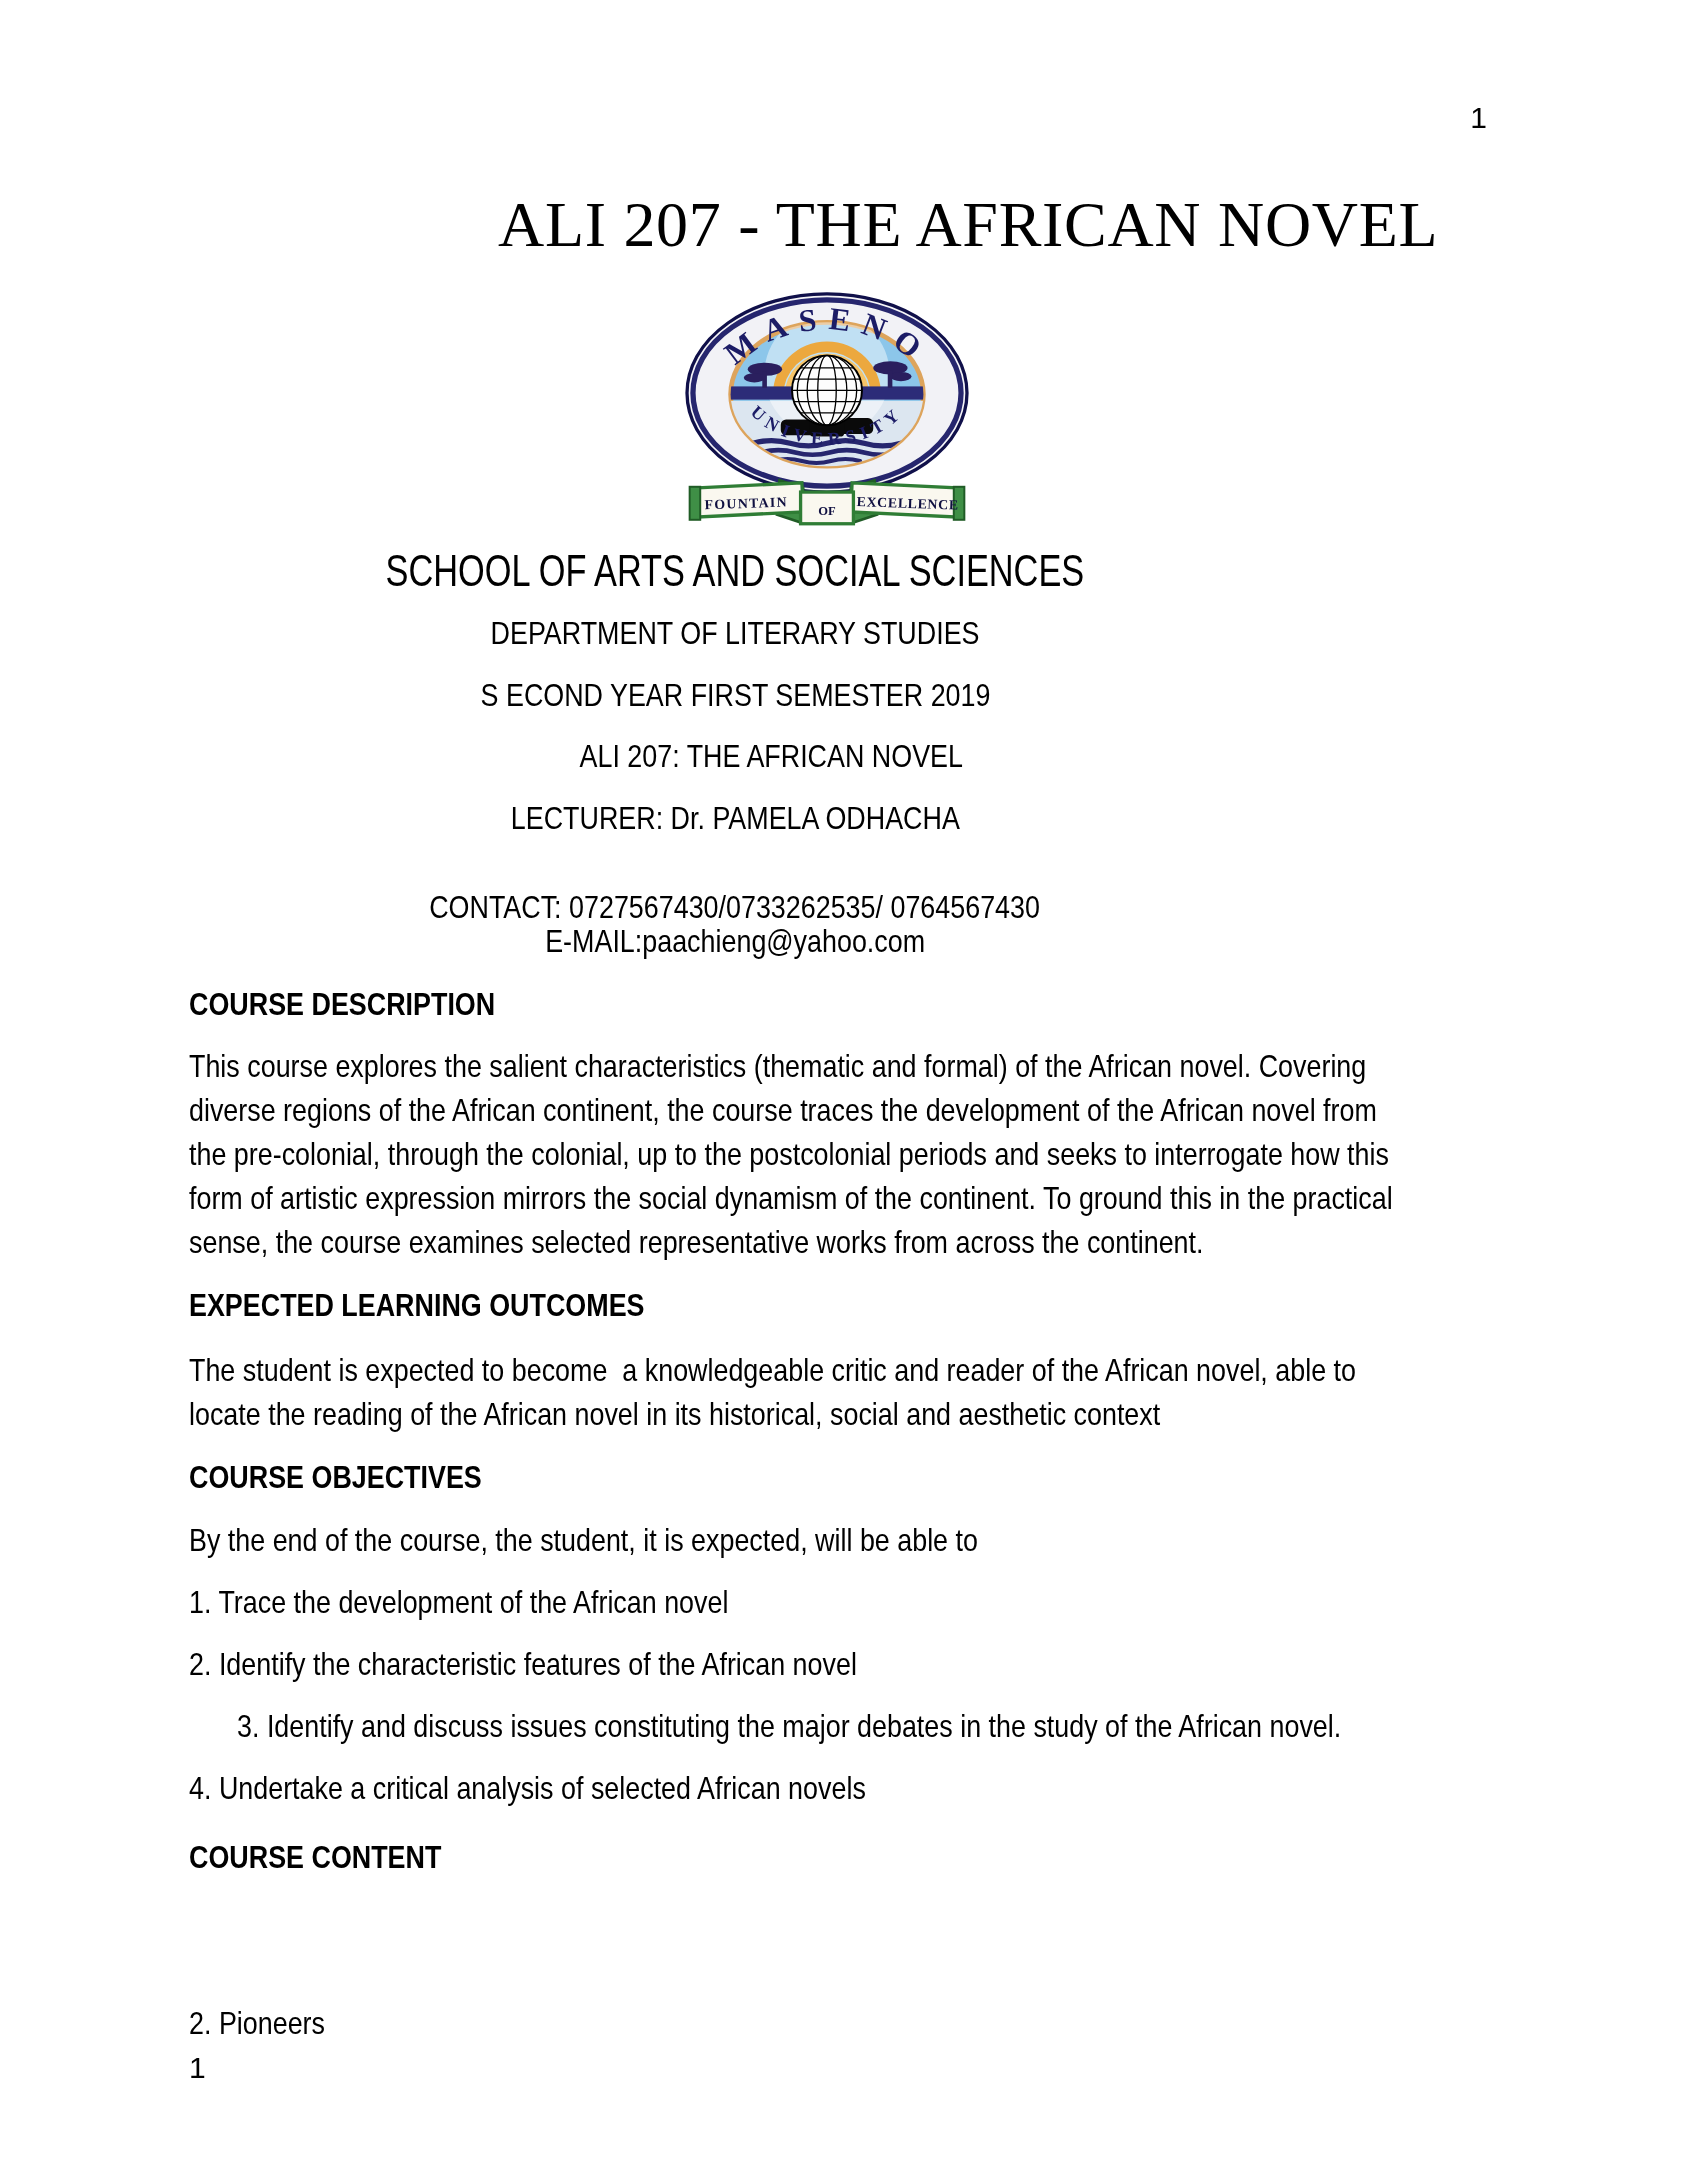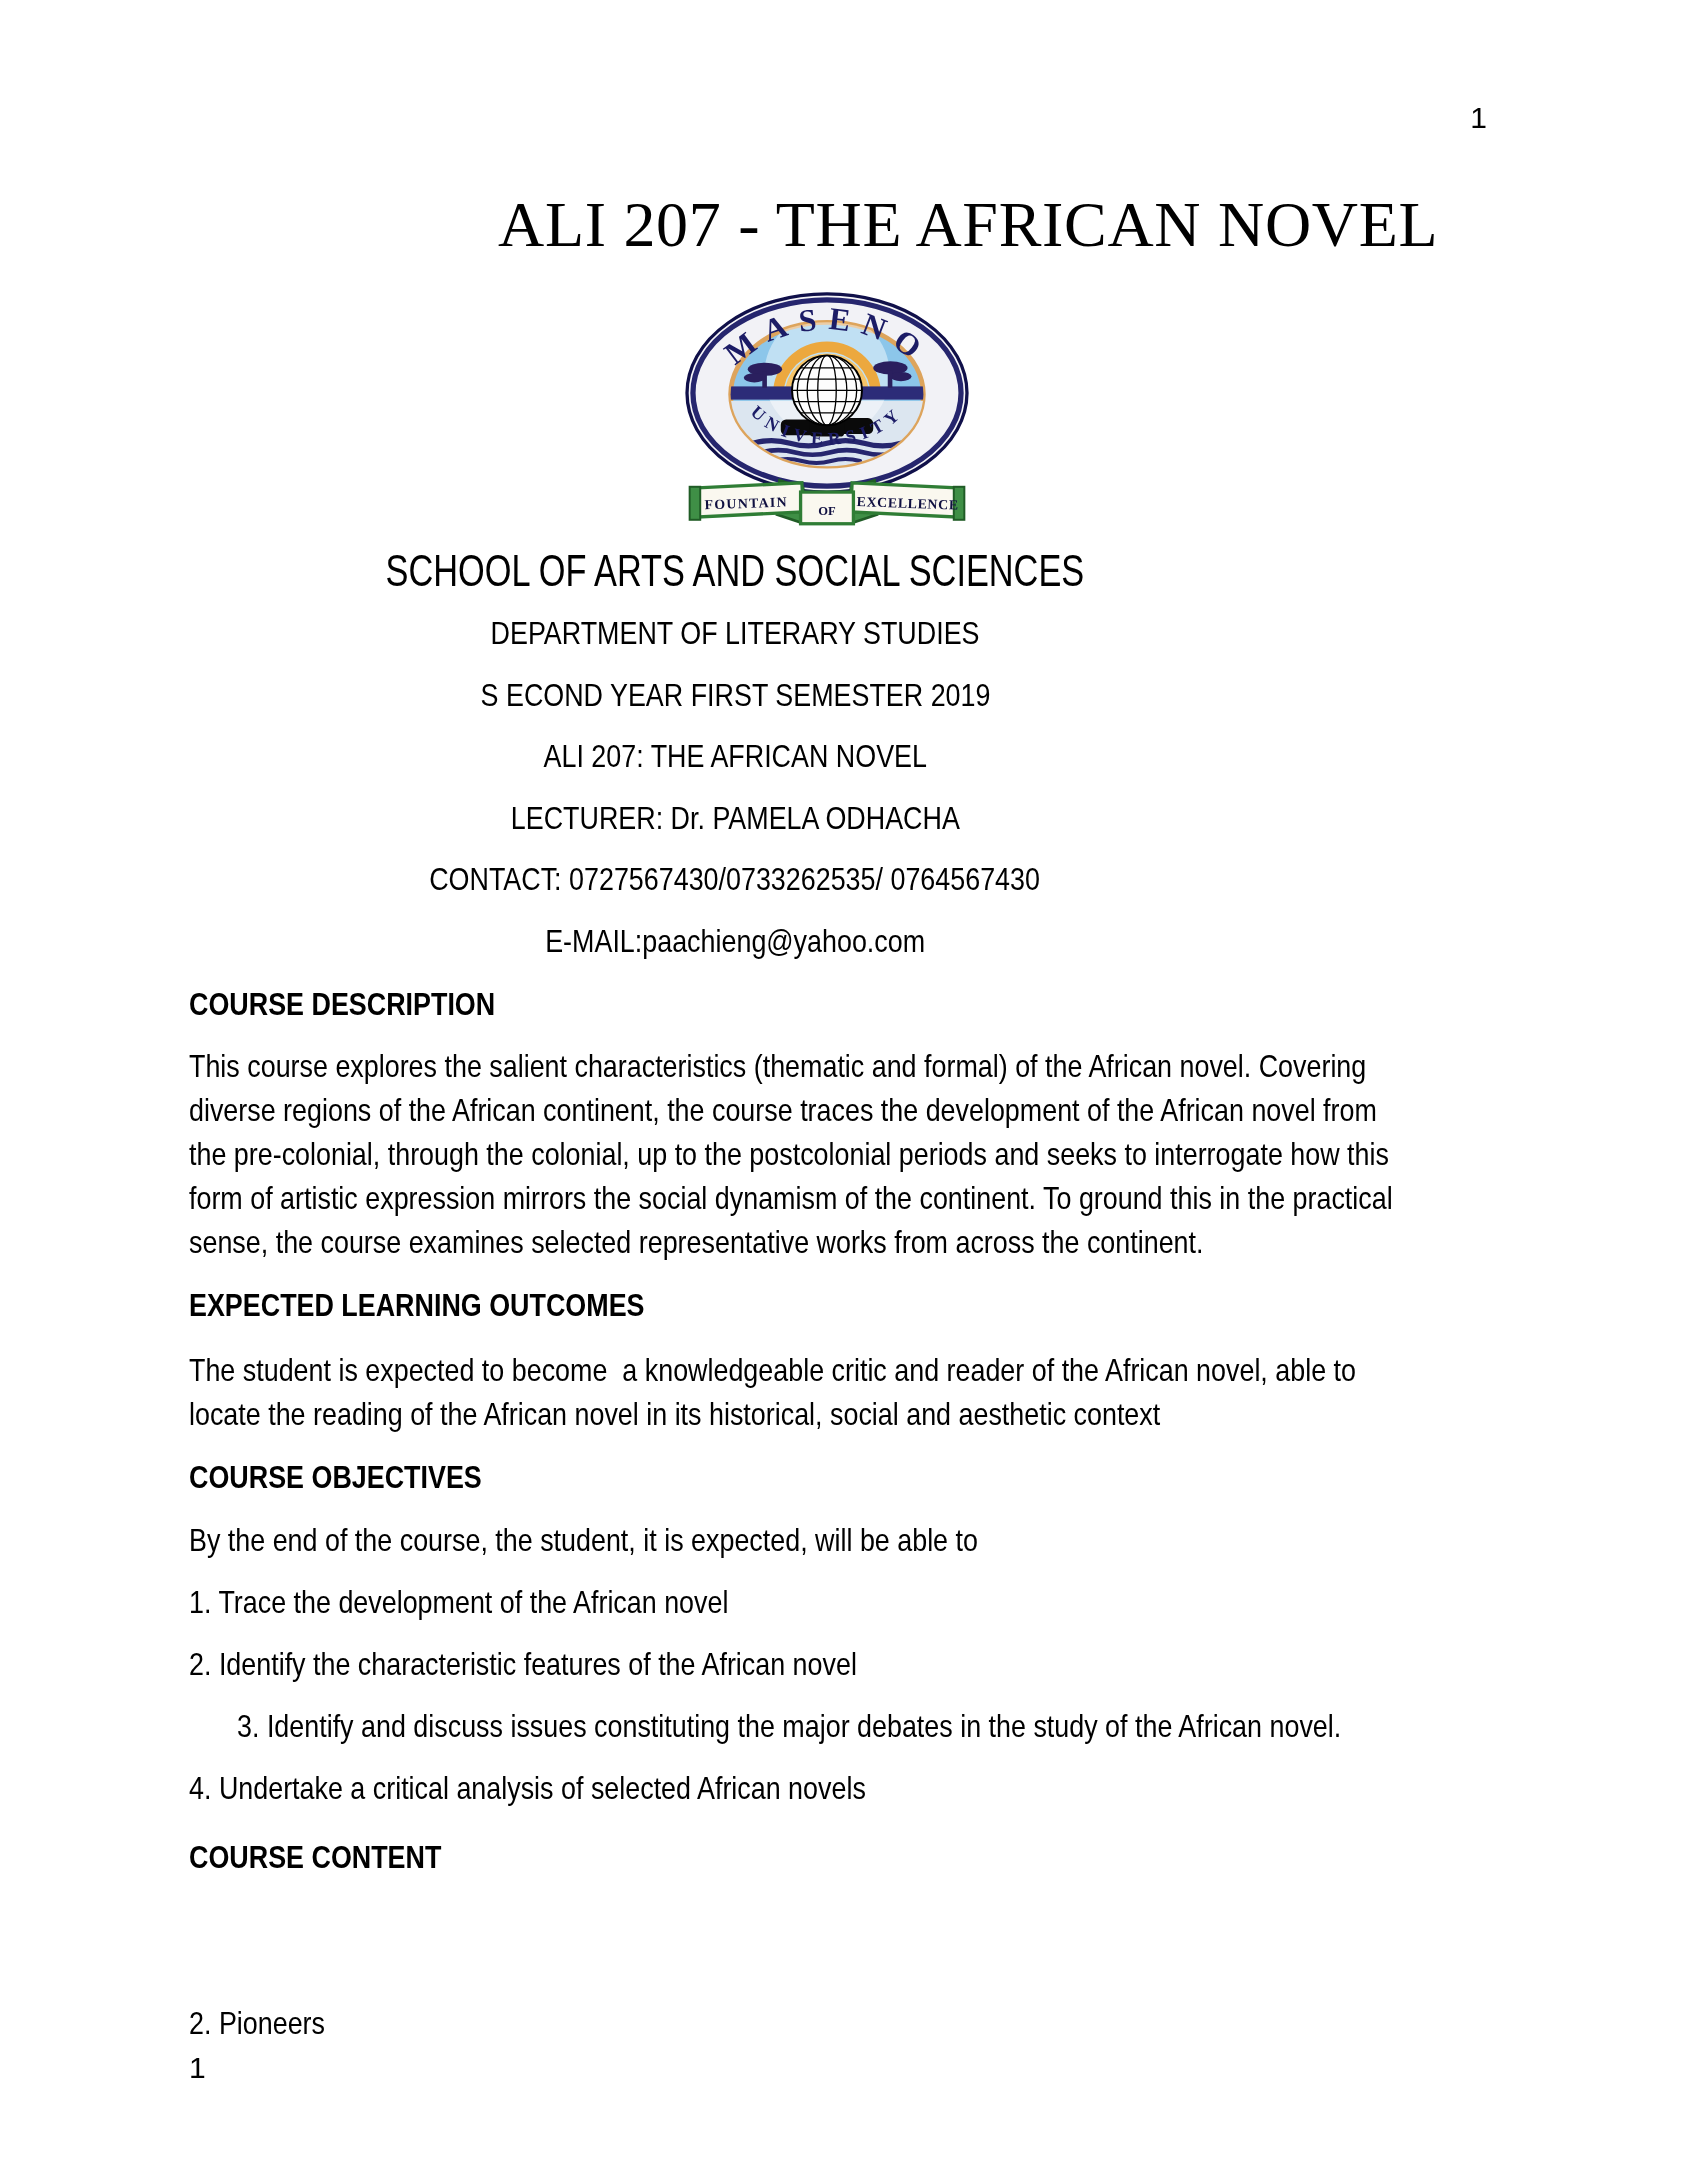--- a/index.html
+++ b/index.html
@@ -134,27 +134,27 @@
 
   <div class="abs ctr t" style="top:546px;">
     <span class="sx school-line">SCHOOL OF ARTS AND SOCIAL SCIENCES</span>
   </div>
   <div class="abs ctr t" style="top:615px;">
     <span class="sx">DEPARTMENT OF LITERARY STUDIES</span>
   </div>
   <div class="abs ctr t" style="top:677px;">
     <span class="sx">S ECOND YEAR FIRST SEMESTER 2019</span>
   </div>
-  <div class="abs ctr t" style="top:738px;">
+  <div class="abs ctr t" style="top:738px;padding-left:36px;">
     <span class="sx">ALI 207: THE AFRICAN NOVEL</span>
   </div>
   <div class="abs ctr t" style="top:800px;">
     <span class="sx">LECTURER: Dr. PAMELA ODHACHA</span>
   </div>
-  <div class="abs ctr t" style="top:861px;text-decoration:underline;">
+  <div class="abs ctr t" style="top:889px;text-decoration:underline;">
     <span class="sx">CONTACT: 0727567430/0733262535/ 0764567430</span>
   </div>
   <div class="abs ctr t" style="top:923px;text-align:center;">
     <span class="sx">E-MAIL:paachieng@yahoo.com</span>
   </div>
 
   <div class="abs t" style="top:986px;left:189px;">
     <span class="sx b">COURSE DESCRIPTION</span>
   </div>
   <div class="abs" style="top:1044px;left:189px;">

